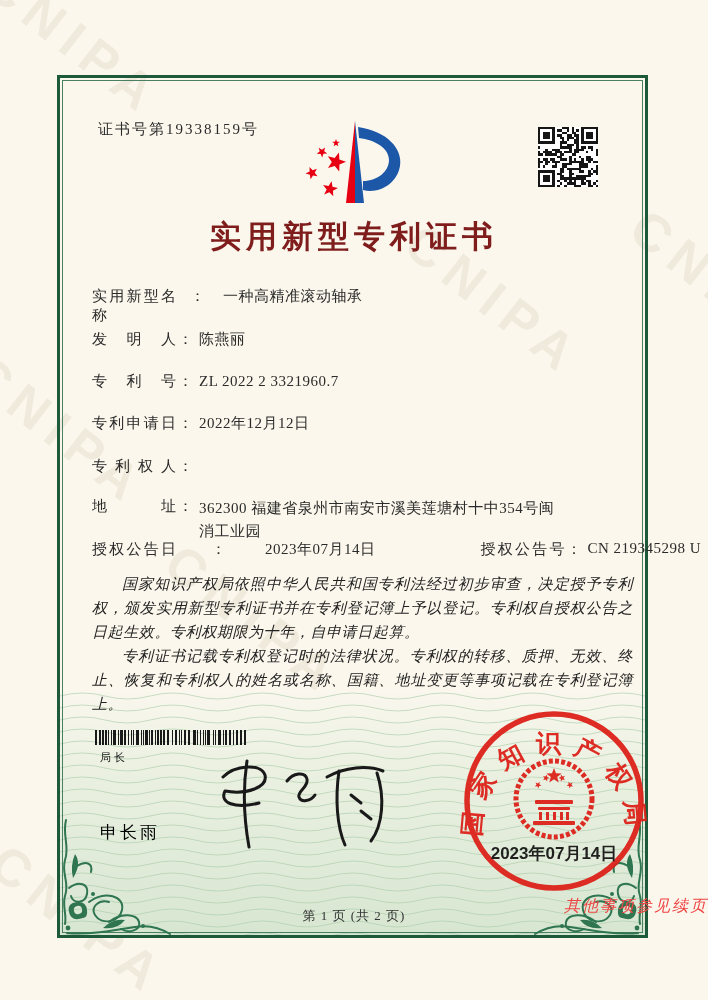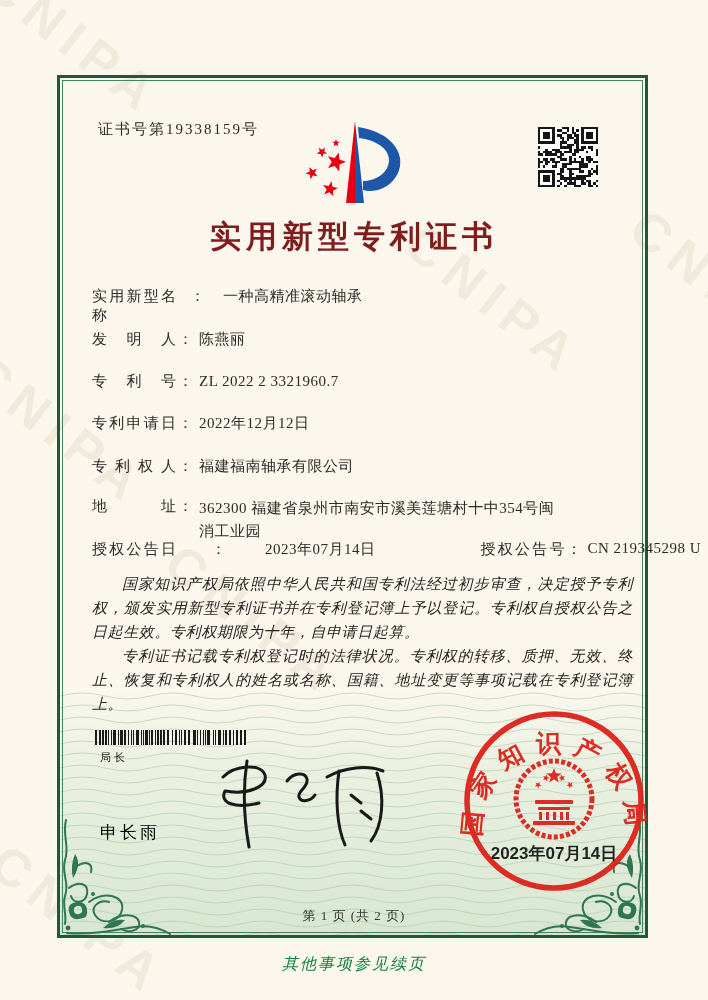--- a/index.html
+++ b/index.html
@@ -53,22 +53,22 @@
   .seal-ring-text{font-size:25px;font-weight:bold;letter-spacing:11px;
                   font-family:"Liberation Serif","DejaVu Serif",serif;}
   .seal-date{font-size:17px;font-weight:bold;font-family:"Liberation Sans","DejaVu Sans",sans-serif;}
 
   .flourish{position:absolute;width:112px;height:118px;z-index:4;}
   .flourish.left{left:59px;top:818px;}
   .flourish.right{left:534px;top:818px;transform:scaleX(-1);}
 
   .page-num{position:absolute;left:0;top:907px;width:708px;text-align:center;font-size:13px;
             color:#333;letter-spacing:1px;z-index:6;}
-  .cont-note{position:absolute;left:0;top:954px;width:708px;text-align:center;font-size:16px;
-             color:#15803d;font-style:italic;letter-spacing:2px;}
+  .cont-note{position:absolute;left:0;top:896px;width:708px;text-align:right;font-size:16px;
+             color:#ef4444;font-style:italic;letter-spacing:2px;}
 </style>
 </head>
 <body>
 
 <div id="page">
 
   <div class="wm" style="left:-30px;top:10px;">CNIPA</div>
   <div class="wm" style="left:390px;top:270px;">CNIPA</div>
   <div class="wm" style="left:615px;top:255px;">CNIPA</div>
   <div class="wm" style="left:-45px;top:400px;">CNIPA</div>
@@ -404,21 +404,20 @@
       <span class="val">ZL 2022 2 3321960.7</span>
     </div>
     <div class="row" style="top:414px;">
       <span class="lbl">专利申请日</span>
       <span class="colon">：</span>
       <span class="val">2022年12月12日</span>
     </div>
     <div class="row" style="top:457px;">
       <span class="lbl">专利权人</span>
       <span class="colon">：</span>
-      <span class="val">福建福南轴承有限公司</span>
     </div>
     <div class="row" style="top:497px;">
       <span class="lbl">地址</span>
       <span class="colon">：</span>
       <span class="val wrap">362300 福建省泉州市南安市溪美莲塘村十中354号闽消工业园</span>
     </div>
     <div class="row" style="top:540px;gap:33px;">
       <span class="lbl">授权公告日</span>
       <span class="colon">：</span>
       <span class="val">2023年07月14日</span>

